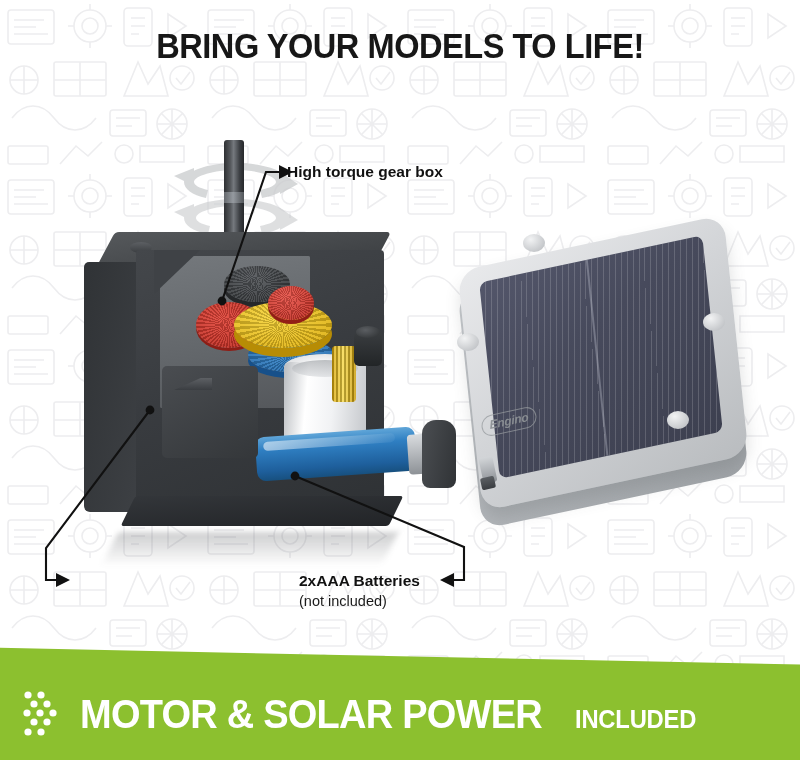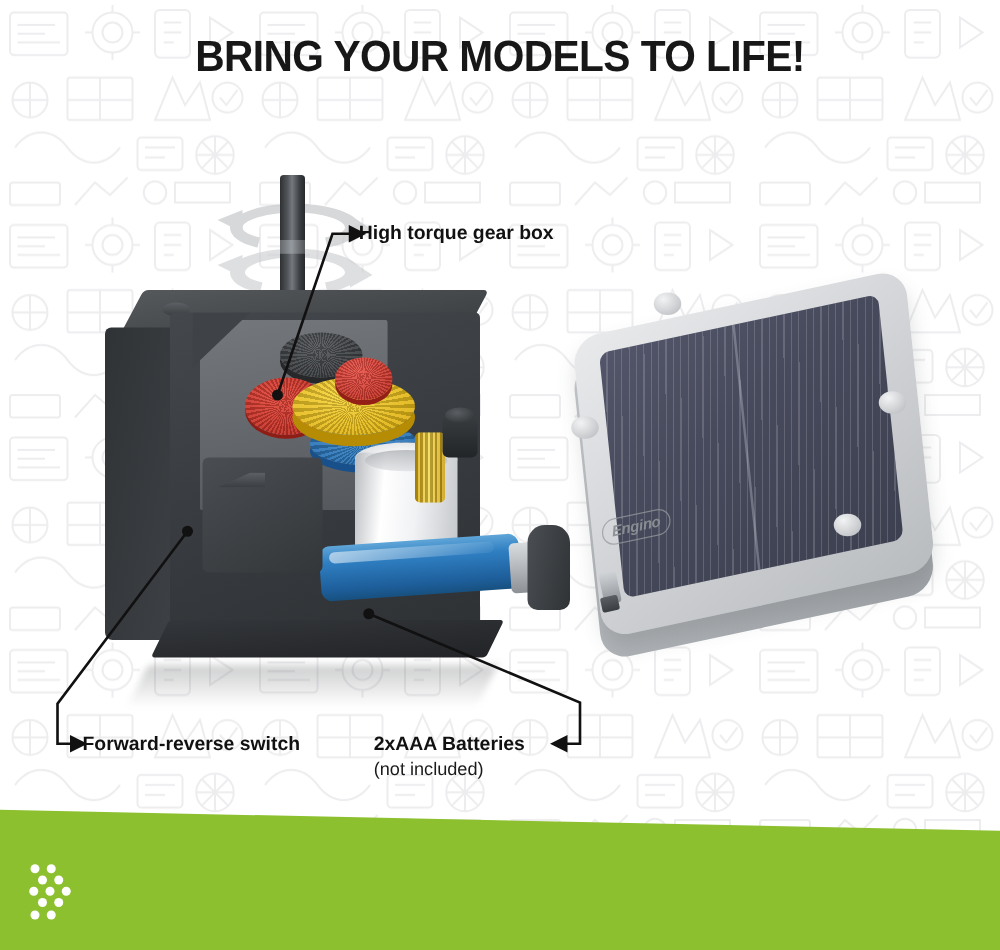--- a/index.html
+++ b/index.html
@@ -270,21 +270,21 @@
     transform:rotate(-12deg);
   }
   .sp-connector-tip {
     position:absolute; left:36px; top:252px; width:14px; height:12px;
     background:linear-gradient(180deg,#5b5f63,#3a3d41);
     border-radius:2px;
     transform:rotate(-12deg);
   }
 
   
-  #callouts { position:absolute; inset:0; z-index:7; pointer-events:none;margin-top:15px; }
+  #callouts { position:absolute; inset:0; z-index:7; pointer-events:none; }
   #callouts svg { position:absolute; inset:0; width:800px; height:760px; }
   .callout-label {
     position:absolute;
     font-size:15.5px;
     font-weight:bold;
     color:#111111;
     white-space:nowrap;
     pointer-events:auto;
   }
   .callout-sub {
@@ -474,21 +474,20 @@
       <circle cx="150" cy="410" r="4.4"></circle>
       <circle cx="295" cy="476" r="4.4"></circle>
 
       <path d="M279 165l14 7-14 7z"></path>
       <path d="M56 573l14 7-14 7z"></path>
       <path d="M454 573l-14 7 14 7z"></path>
     </g>
   </svg>
 
   <div class="callout-label" id="label-gearbox">High torque gear box</div>
-  <div class="callout-label" id="label-switch">Forward-reverse switch</div>
   <div class="callout-label" id="label-battery">2xAAA Batteries</div>
   <div class="callout-sub" id="label-battery-sub">(not included)</div>
 </div>
 
 <div id="footer-banner">
   <div id="footer-inner">
     <svg id="dot-chevron" viewBox="0 0 54 54">
       <g fill="#ffffff">
         <circle cx="8" cy="8" r="3.6"></circle>
         <circle cx="21" cy="8" r="3.6"></circle>
@@ -496,14 +495,18 @@
         <circle cx="27" cy="17" r="3.6"></circle>
         <circle cx="7" cy="26" r="3.6"></circle>
         <circle cx="20" cy="26" r="3.6"></circle>
         <circle cx="33" cy="26" r="3.6"></circle>
         <circle cx="14" cy="35" r="3.6"></circle>
         <circle cx="27" cy="35" r="3.6"></circle>
         <circle cx="8" cy="45" r="3.6"></circle>
         <circle cx="21" cy="45" r="3.6"></circle>
       </g>
     </svg>
+    <div id="footer-text">
+      <span id="footer-main">MOTOR &amp; SOLAR POWER</span>
+      <span id="footer-sub">INCLUDED</span>
+    </div>
   </div>
 </div>
 
 </body></html>

